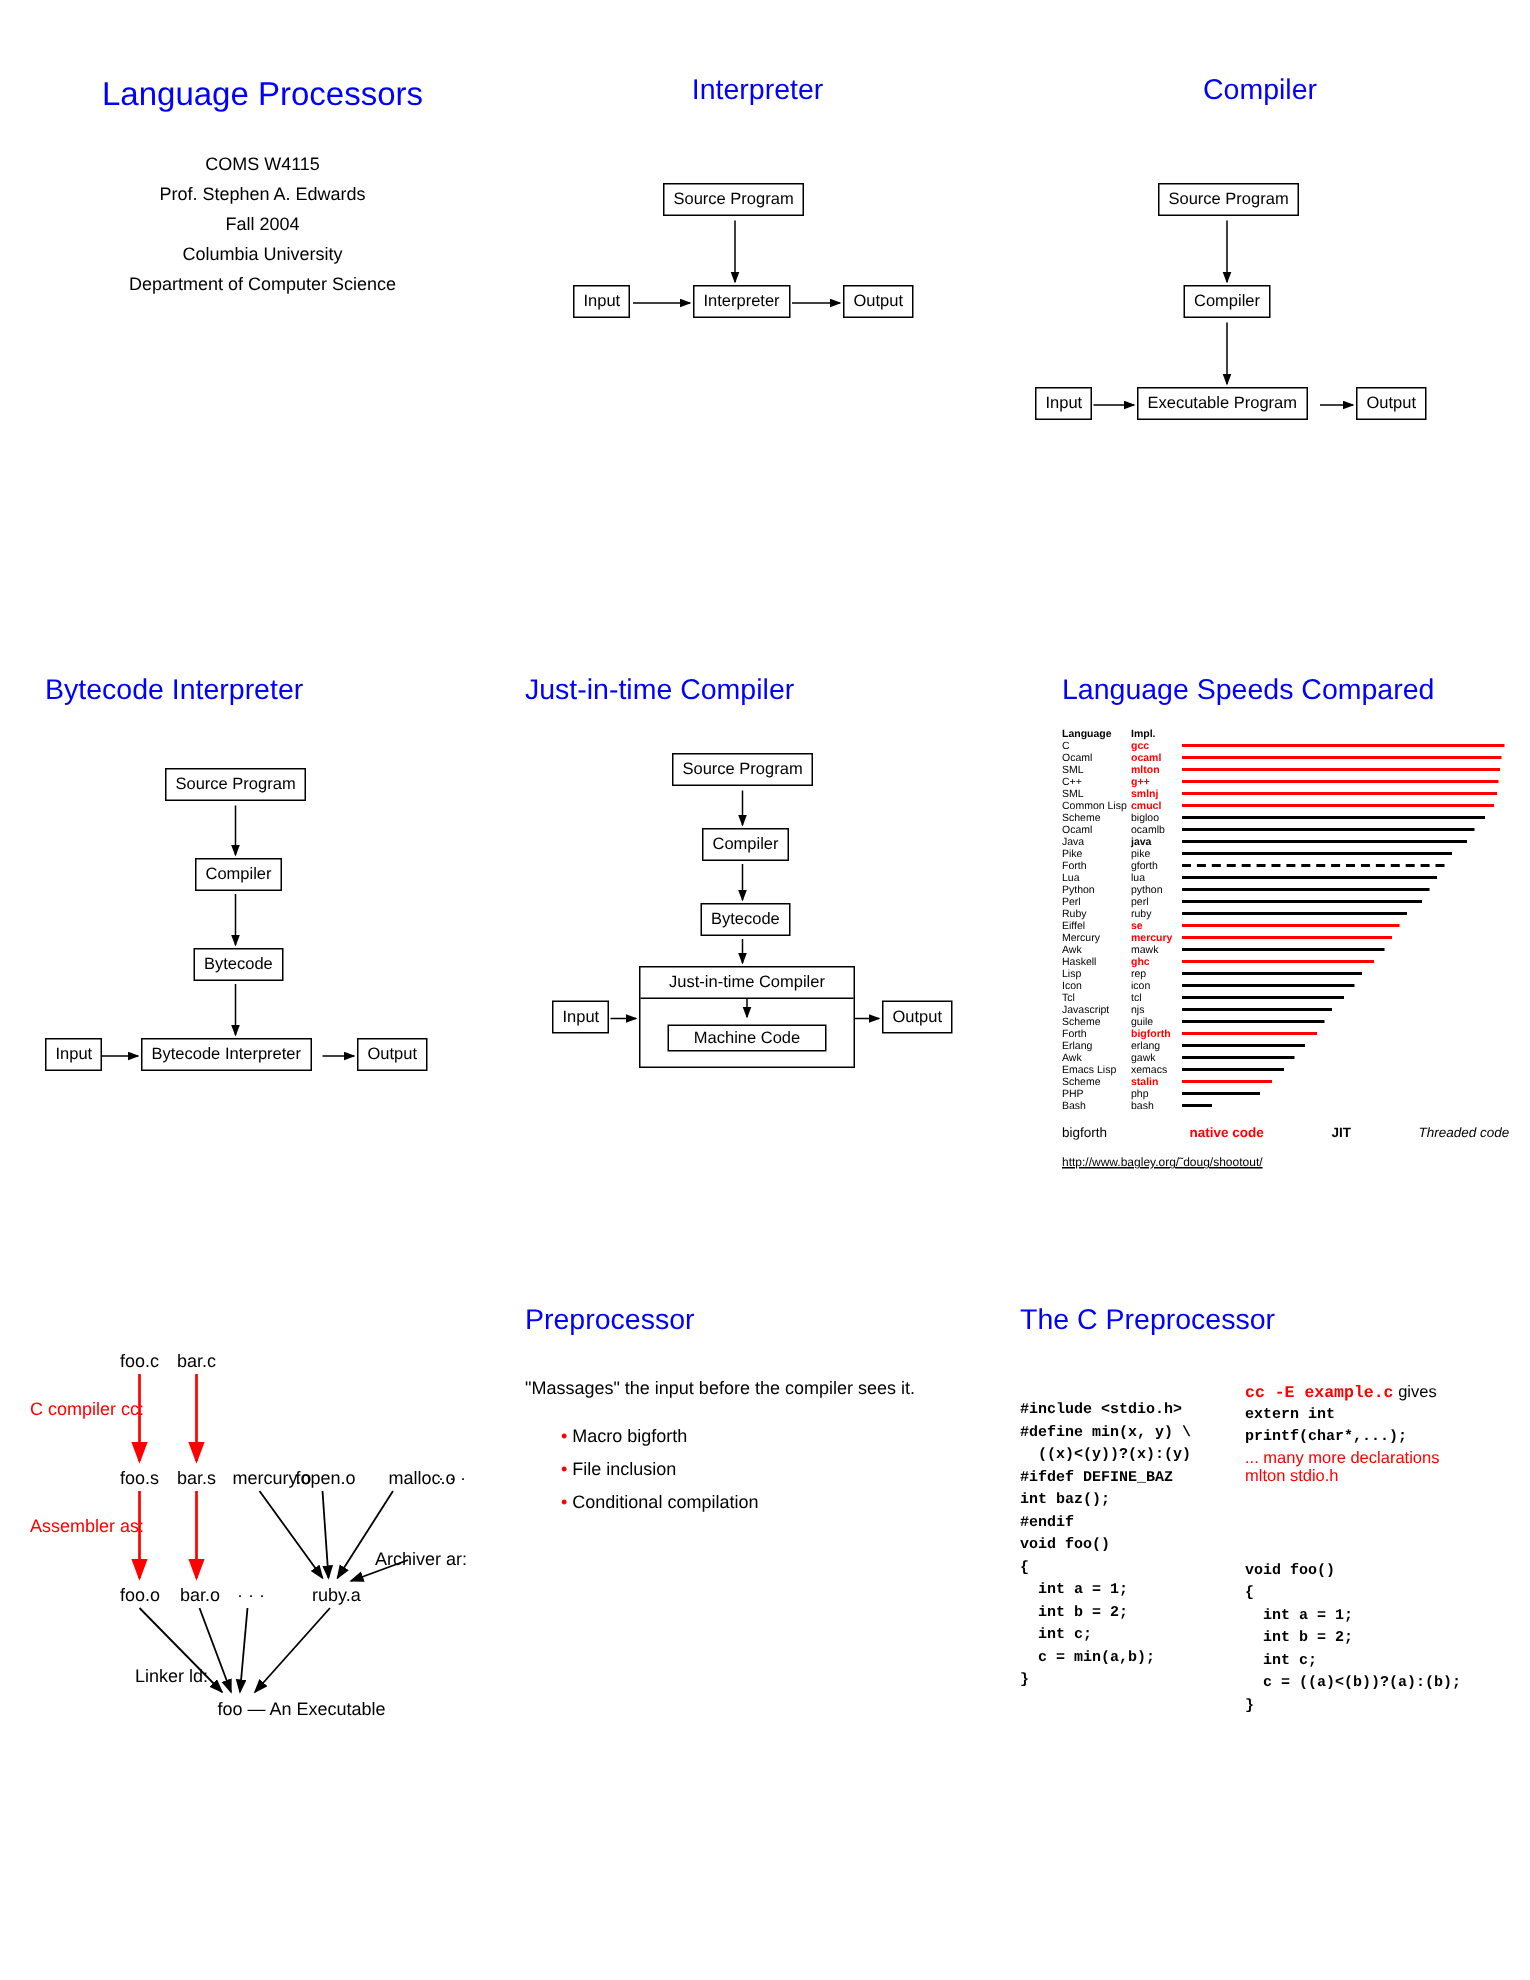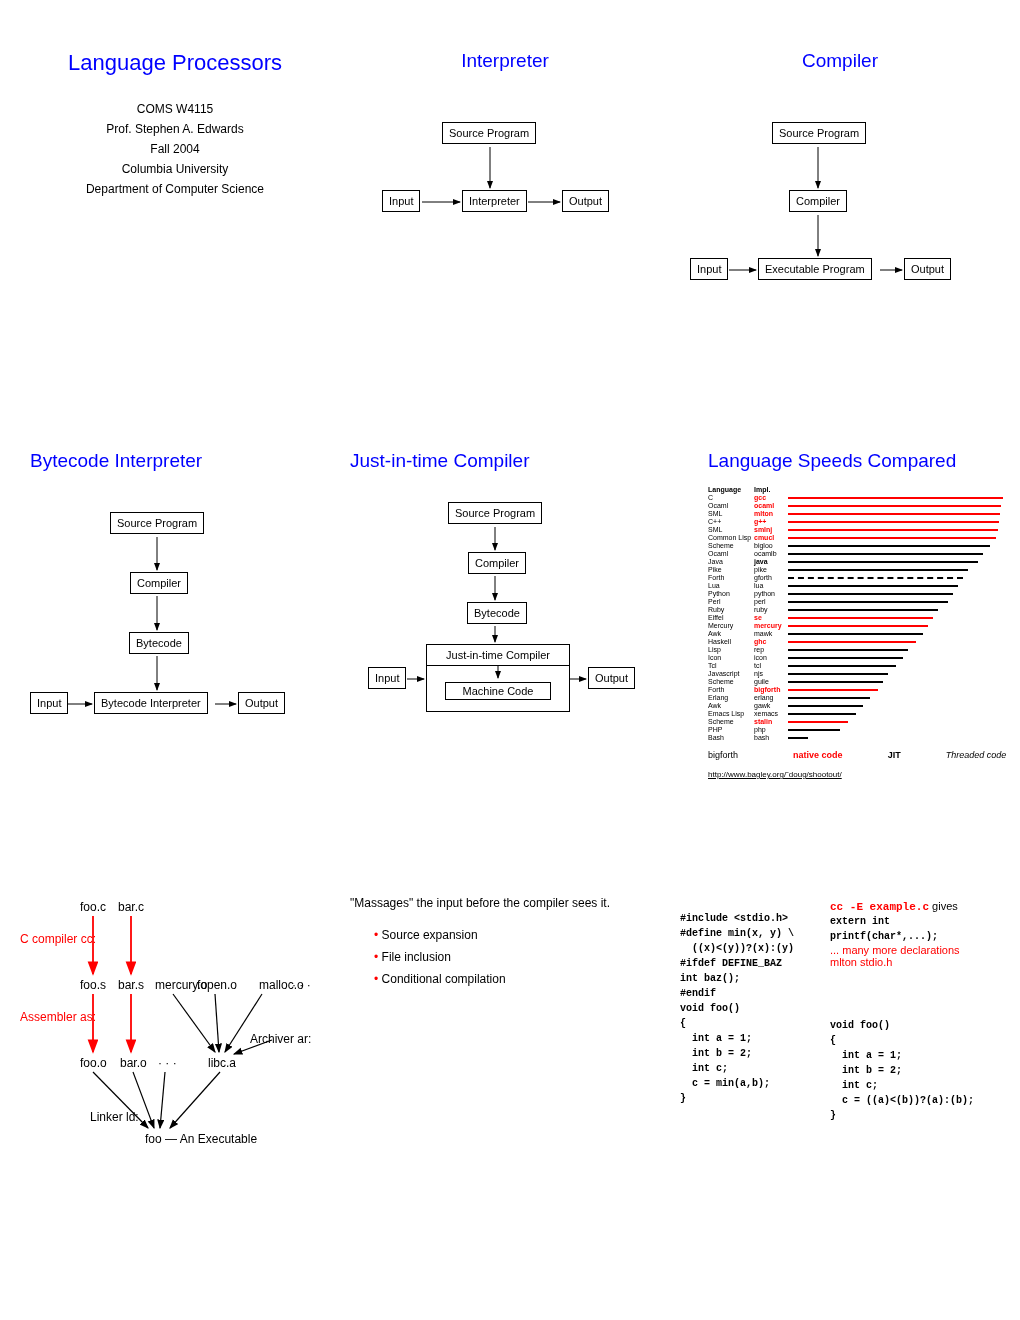--- a/index.html
+++ b/index.html
@@ -214,21 +214,21 @@
     <div style="position:absolute; left:60px; top:108px;">foo.s</div>
     <div style="position:absolute; left:98px; top:108px;">bar.s</div>
     <div style="position:absolute; left:135px; top:108px;">mercury.o</div>
     <div style="position:absolute; left:177px; top:108px;">fopen.o</div>
     <div style="position:absolute; left:223px; top:108px;padding-left:16px;">malloc.o</div>
     <div style="position:absolute; left:272px; top:108px;">· · ·</div>
     <div style="position:absolute; left:0px; top:140px;" class="red">Assembler as:</div>
     <div style="position:absolute; left:60px; top:186px;">foo.o</div>
     <div style="position:absolute; left:100px; top:186px;">bar.o</div>
     <div style="position:absolute; left:138px; top:186px;">· · ·</div>
-    <div style="position:absolute; left:188px; top:186px;">libc.a</div>
+    <div style="position:absolute; left:188px; top:186px;">ruby.a</div>
     <div style="position:absolute; left:230px; top:162px;">Archiver ar:</div>
     <div style="position:absolute; left:70px; top:240px;">Linker ld:</div>
     <div style="position:absolute; left:125px; top:262px;">foo — An Executable</div>
     <svg width="320" height="370">
       <defs>
           <marker id="ahr" markerWidth="8" markerHeight="8" refX="7" refY="3" orient="auto">
             <path d="M0,0 L8,3 L0,6 z" fill="#ff0000"></path>
           </marker>
         </defs>
       <line x1="73" y1="46" x2="73" y2="104" stroke="#ff0000" stroke-width="1.8" marker-end="url(#ahr)"></line>
@@ -241,29 +241,31 @@
       <line x1="252" y1="170" x2="214" y2="184" stroke="#000" stroke-width="1.2" marker-end="url(#ah)"></line>
       <line x1="73" y1="202" x2="128" y2="258" stroke="#000" stroke-width="1.2" marker-end="url(#ah)"></line>
       <line x1="113" y1="202" x2="134" y2="258" stroke="#000" stroke-width="1.2" marker-end="url(#ah)"></line>
       <line x1="145" y1="202" x2="140" y2="258" stroke="#000" stroke-width="1.2" marker-end="url(#ah)"></line>
       <line x1="200" y1="202" x2="150" y2="258" stroke="#000" stroke-width="1.2" marker-end="url(#ah)"></line>
     </svg>
   </div>
 </div>
 
 <div class="slide" style="left:350px; top:870px; width:310px;">
+  <div class="title">Preprocessor</div>
   <div style="height:26px;"></div>
   <div style="font-size:12px;">"Massages" the input before the compiler sees it.</div>
   <div style="height:10px;"></div>
-  <div class="bullet">Source expansion</div>
+  <div class="bullet">Macro bigforth</div>
   <div class="bullet">File inclusion</div>
   <div class="bullet">Conditional compilation</div>
 </div>
 
 <div class="slide" style="left:680px; top:870px; width:340px;">
+  <div class="title">The C Preprocessor</div>
   <div style="height:26px;"></div>
   <div style="display:flex; gap:10px;">
     <div style="width:140px;">
       <div class="code" id="code-left">
 #include &lt;stdio.h&gt;
 #define min(x, y) \
   ((x)&lt;(y))?(x):(y)
 #ifdef DEFINE_BAZ
 int baz();
 #endif

